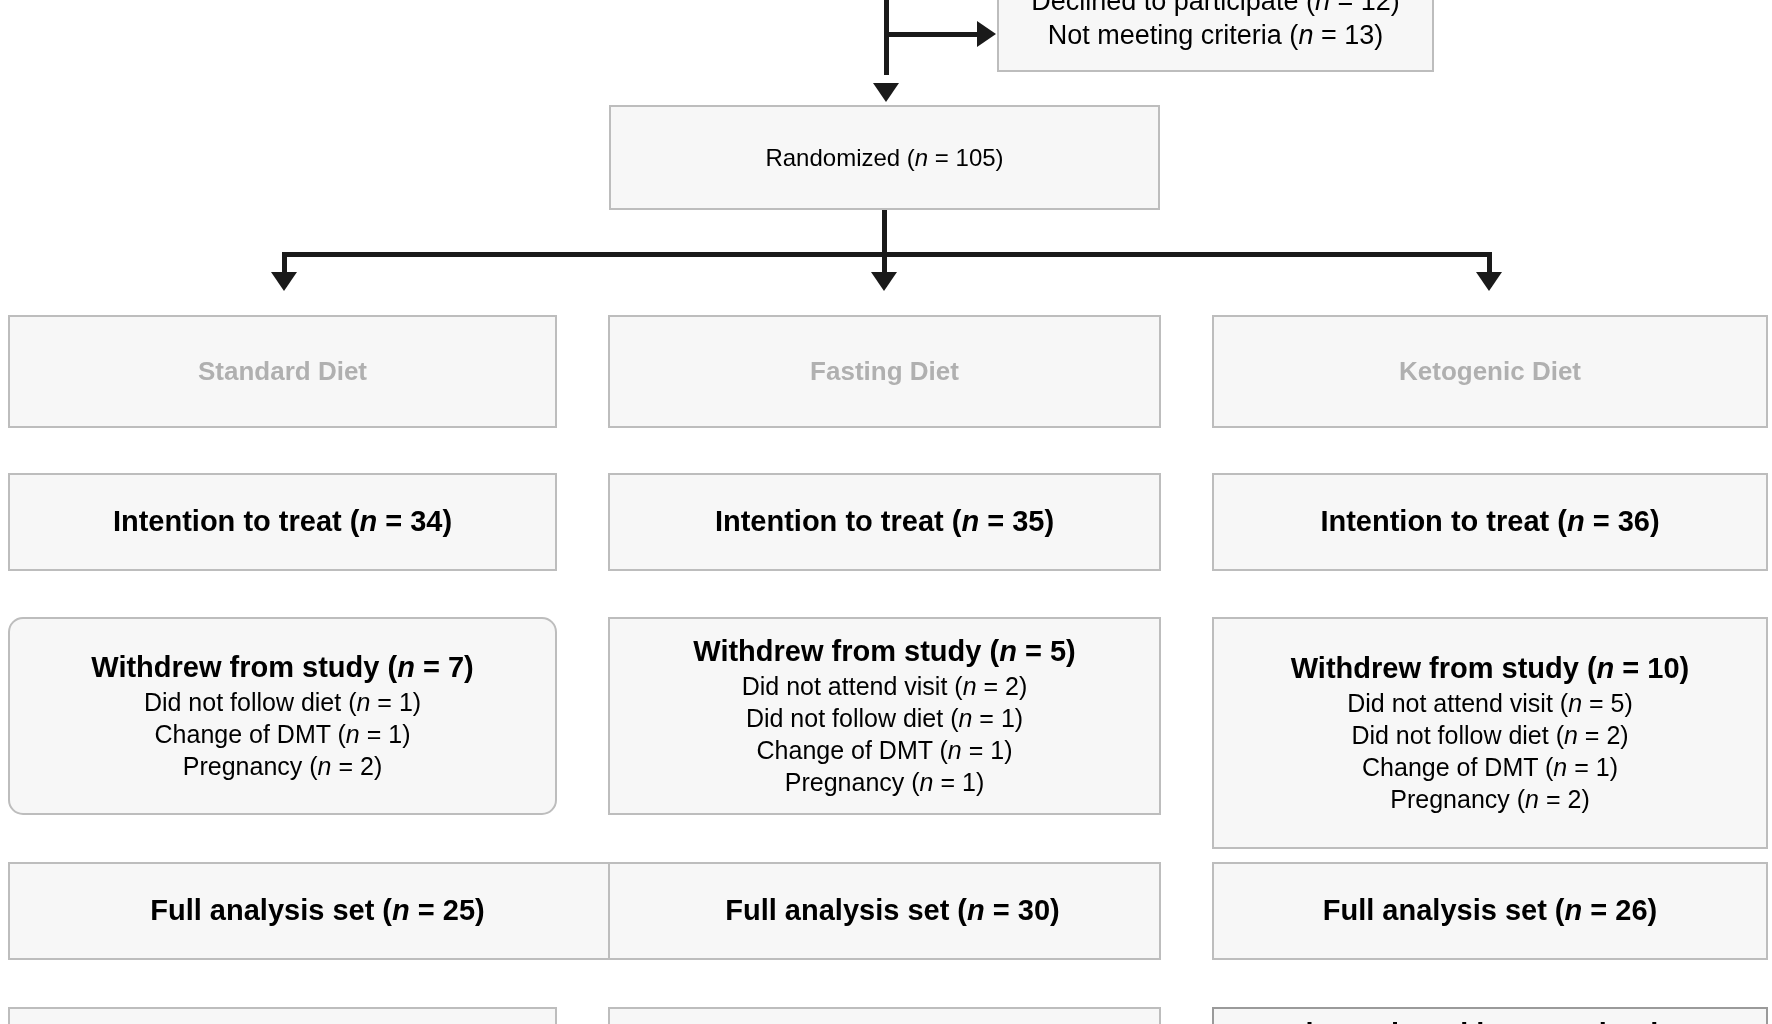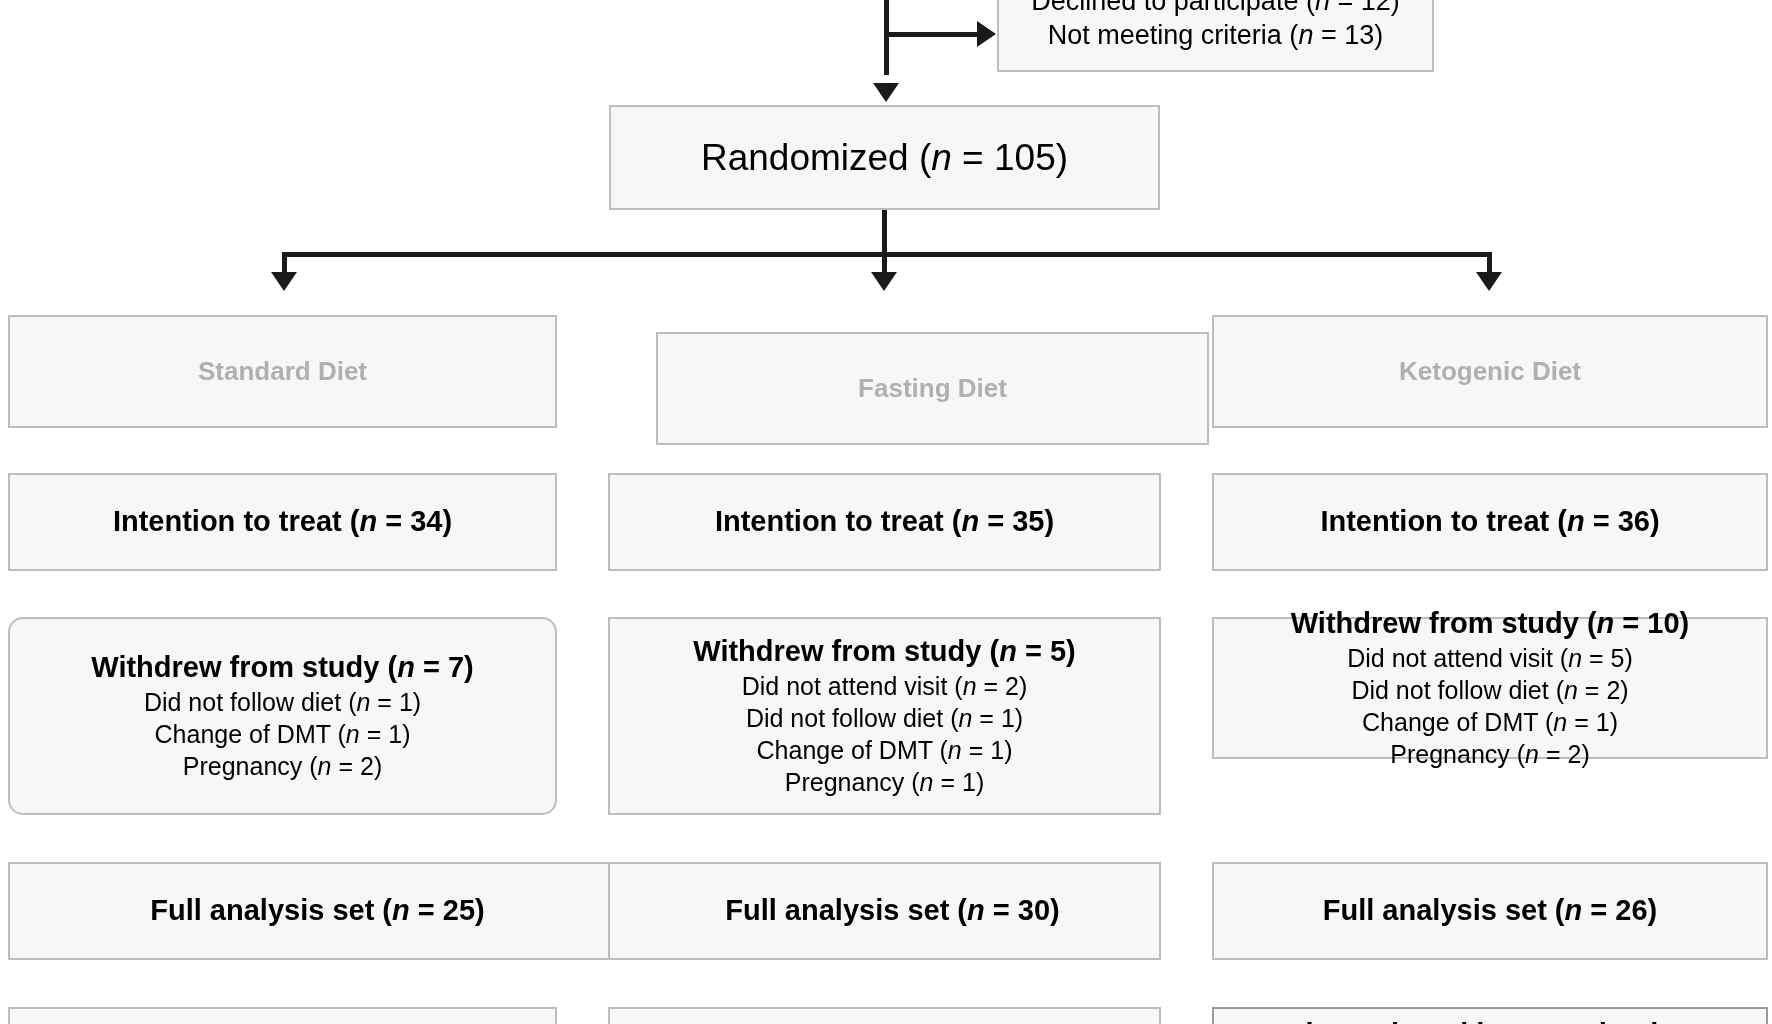--- a/index.html
+++ b/index.html
@@ -53,21 +53,21 @@
     line-height: 1.25;
     white-space: nowrap;
   }
   .arm-label {
     font-size: 26px;
     font-weight: bold;
     color: #b0b0b0;
     white-space: nowrap;
   }
   .randomized-label {
-    font-size: 37px;
+    font-size: 24px;
     font-weight: normal;
     white-space: nowrap;
     text-align: center;
   }
   i.n { font-style: italic; }
 
   
   .vline {
     position: absolute;
     background: #1a1a1a;
@@ -155,21 +155,21 @@
   </div>
 
   <div class="box" style="left:8px; top:862px; width:619px; height:98px;">
     <div class="title-line">
       <span>Full analysis set (</span><i class="n">n</i><span> = 25)</span>
     </div>
   </div>
 
   <div class="box" style="left:8px; top:1007px; width:549px; height:90px;"></div>
 
-  <div class="box" style="left:608px; top:332px; width:553px; height:113px;margin-left:48px;">
+  <div class="box" style="left:608px; top:315px; width:553px; height:113px;">
     <div class="arm-label">Fasting Diet</div>
   </div>
 
   <div class="box" style="left:608px; top:473px; width:553px; height:98px;">
     <div class="title-line">
       <span>Intention to treat (</span><i class="n">n</i><span> = 35)</span>
     </div>
   </div>
 
   <div class="box" style="left:608px; top:617px; width:553px; height:198px;">
@@ -201,21 +201,21 @@
   <div class="box" style="left:1212px; top:315px; width:556px; height:113px;">
     <div class="arm-label">Ketogenic Diet</div>
   </div>
 
   <div class="box" style="left:1212px; top:473px; width:556px; height:98px;">
     <div class="title-line">
       <span>Intention to treat (</span><i class="n">n</i><span> = 36)</span>
     </div>
   </div>
 
-  <div class="box" style="left:1212px; top:617px; width:556px; height:142px;">
+  <div class="box" style="left:1212px; top:617px; width:556px; height:232px;">
     <div class="title-line">
       <span>Withdrew from study (</span><i class="n">n</i><span> = 10)</span>
     </div>
     <div class="sub-line">
       <span>Did not attend visit (</span><i class="n">n</i><span> = 5)</span>
     </div>
     <div class="sub-line">
       <span>Did not follow diet (</span><i class="n">n</i><span> = 2)</span>
     </div>
     <div class="sub-line">

